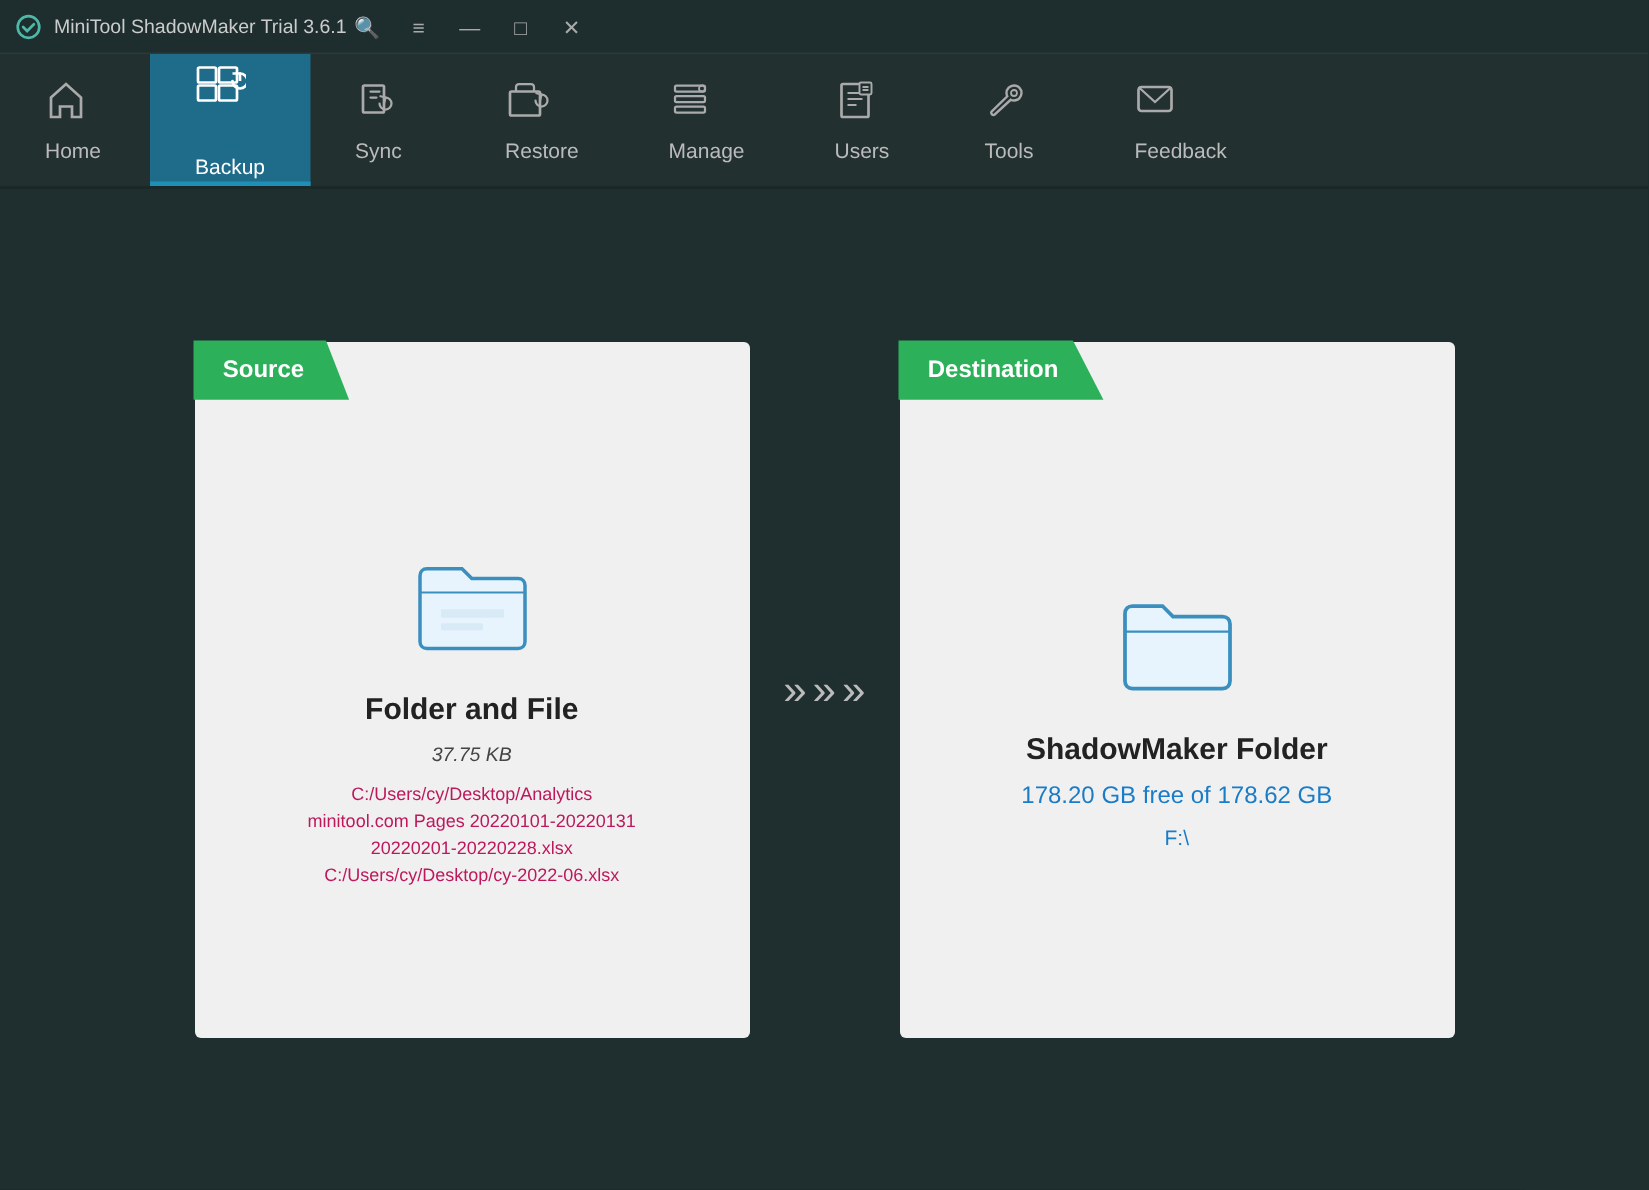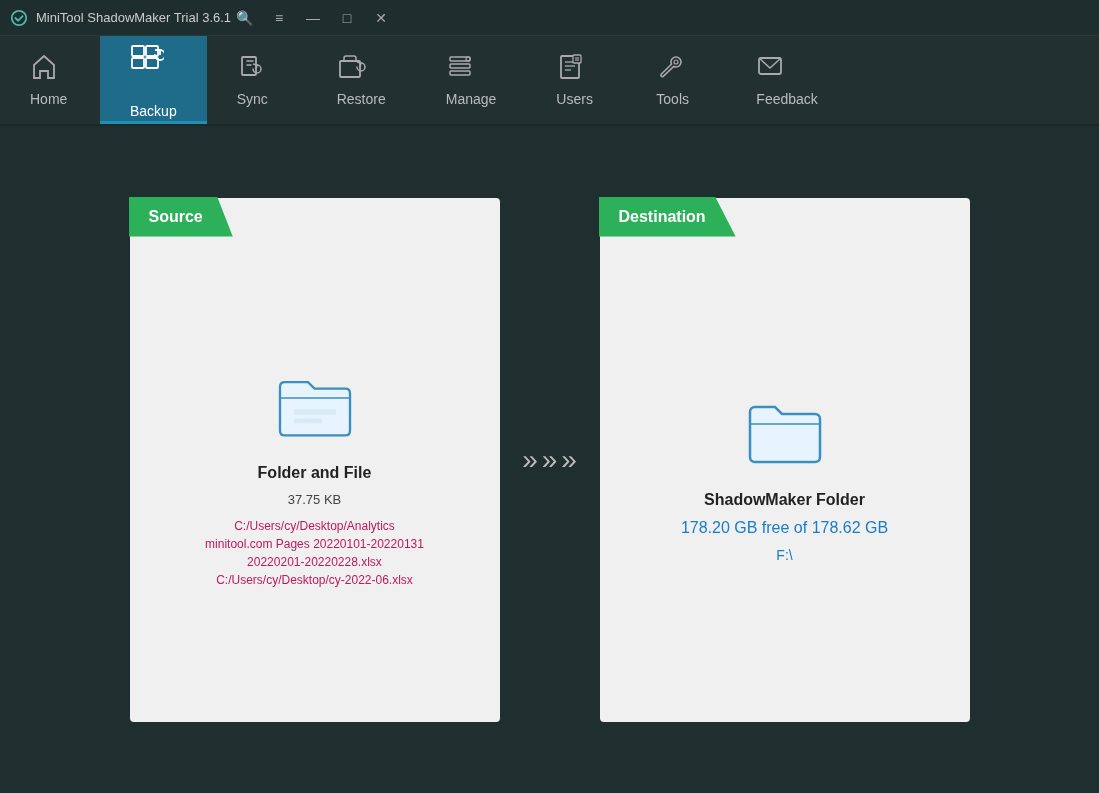--- a/index.html
+++ b/index.html
@@ -106,21 +106,21 @@
       align-items: center;
       justify-content: center;
       gap: 0;
       flex: 1;
     }
 
     .card {
       background: #f0f0f0;
       border-radius: 4px;
       width: 370px;
-      height: 524px;
+      height: 464px;
       position: relative;
       overflow: visible;
     }
 
     .card-header {
       position: absolute;
       top: -1px;
       left: -1px;
       display: flex;
       align-items: center;
@@ -154,29 +154,30 @@
     .folder-icon-wrap {
       margin-bottom: 10px;
     }
 
     .folder-icon-wrap svg {
       width: 80px;
       height: 70px;
     }
 
     .card-title {
-      font-size: 16px;
+      font-size: 20px;
       font-weight: 700;
       color: #222;
       text-align: center;
     }
     .card-sub {
       font-size: 13px;
       color: #444;
       text-align: center;
+      font-style: italic;
     }
     .card-path {
       font-size: 12px;
       color: #be185d;
       text-align: center;
       line-height: 1.5;
       max-width: 320px;
       word-break: break-all;
     }
 

